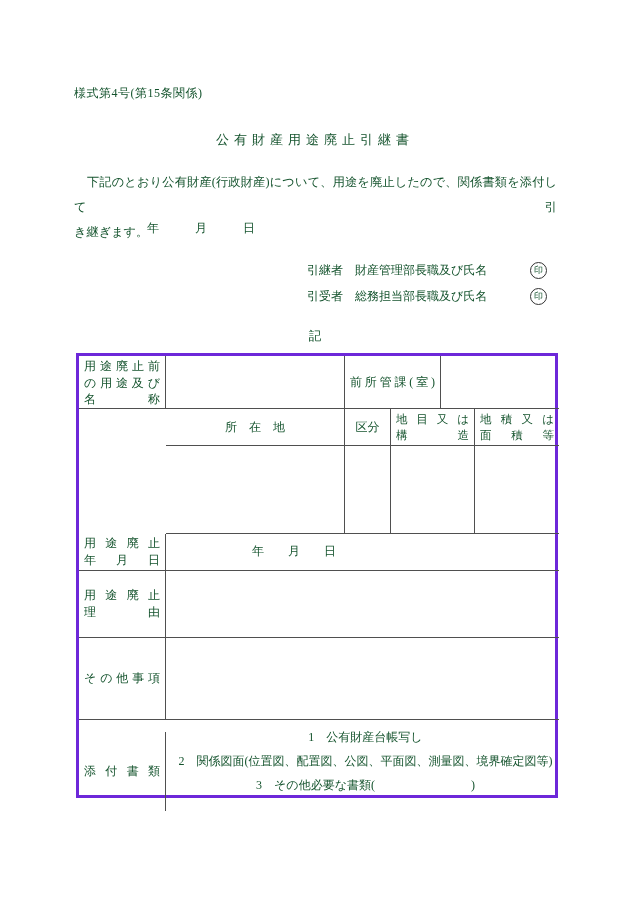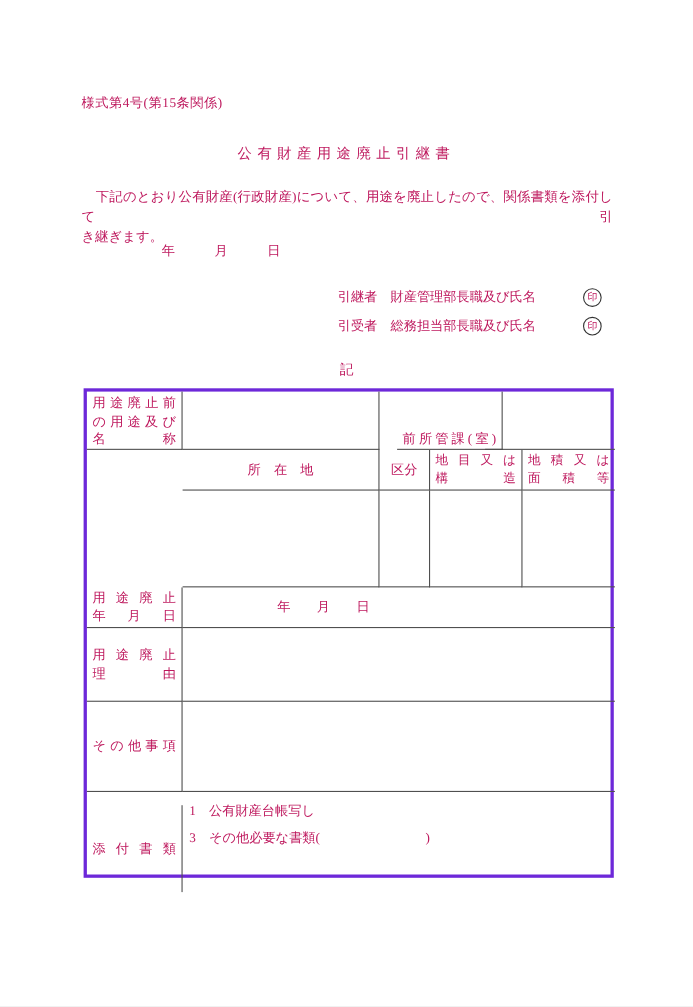--- a/index.html
+++ b/index.html
@@ -1,25 +1,25 @@
 <!DOCTYPE html>
 <html lang="ja"><head>
 <meta charset="utf-8">
 <style>
   html,body { margin:0; padding:0; background:#e8e8e8; }
   .page {
     position:relative; width:630px; height:915px; background:#ffffff;
     font-family:"Liberation Serif","DejaVu Serif",serif;
-    color:#be185d; overflow:hidden; margin:0 auto;
+    color:#14532d; overflow:hidden; margin:0 auto;
   }
   .abs { position:absolute; }
   
   .form-number { left:74px; top:85px; font-size:12px; letter-spacing:0.5px; }
   .doc-title { left:0; right:0; top:131px; text-align:center; font-size:13px; letter-spacing:5px; }
-  .body-para { left:74px; top:170px; width:483px; font-size:12.2px; line-height:18px; }
+  .body-para { left:74px; top:170px; width:483px; font-size:12.2px; line-height:25px; }
   .body-line1 { text-align:justify; text-align-last:justify; text-indent:13px; }
   .date-line { left:147px; top:220px; font-size:12px; }
   .sig-block { left:307px; top:262px; width:240px; }
   .sig-row { display:flex; align-items:center; justify-content:space-between; height:17px; margin-bottom:9px; font-size:12px; }
   .sig-text { white-space:nowrap; }
   .sig-role { margin-right:12px; }
   .seal {
     display:flex; align-items:center; justify-content:center;
     width:15px; height:15px; border:1px solid #333; border-radius:50%;
     font-size:9px; line-height:1; flex:0 0 auto;
@@ -75,21 +75,21 @@
   <div class="abs record-marker">記</div>
 
   <div class="abs form-table">
 
     <div class="cell lab-lines" style="left:0;top:0;width:87px;height:53px;padding:2px 5px;">
       <div class="jline">用途廃止前</div>
       <div class="jline">の用途及び</div>
       <div class="jline">名称</div>
     </div>
     <div class="cell" style="left:87px;top:0;width:179px;height:53px;"></div>
-    <div class="cell vcenter" style="left:282px;top:0;width:96px;height:53px;padding:0 5px;justify-content:flex-end;">
+    <div class="cell vcenter" style="left:266px;top:0;width:96px;height:53px;padding:0 5px;">
       <div class="jline">前所管課(室)</div>
     </div>
     <div class="cell no-r" style="left:362px;top:0;width:118px;height:53px;"></div>
 
 
     <div class="cell vcenter hcenter" style="left:87px;top:53px;width:179px;height:37px;">
       <div>所　在　地</div>
     </div>
     <div class="cell vcenter hcenter" style="left:266px;top:53px;width:46px;height:37px;">
       <div>区分</div>
@@ -121,19 +121,20 @@
     <div class="cell no-r" style="left:87px;top:215px;width:393px;height:67px;"></div>
 
     <div class="cell vcenter" style="left:0;top:282px;width:87px;height:82px;padding:0 5px;">
       <div class="jline">その他事項</div>
     </div>
     <div class="cell no-r" style="left:87px;top:282px;width:393px;height:82px;"></div>
 
     <div class="cell vcenter no-b" style="left:0;top:376px;width:87px;height:79px;padding:0 5px;">
       <div class="jline">添付書類</div>
     </div>
-    <div class="cell no-r no-b attach-list" style="left:87px;top:364px;width:393px;height:79px;">
+    <div class="cell no-r no-b attach-list" style="left:87px;top:364px;width:393px;height:79px;text-align:center;">
       <div class="attach-item">1　公有財産台帳写し</div>
+      <div class="attach-item">2　関係図面(位置図、配置図、公図、平面図、測量図、境界確定図等)</div>
       <div class="attach-item">3　その他必要な書類(　　　　　　　　)</div>
     </div>
 
   </div>
 </div>
 
 </body></html>

